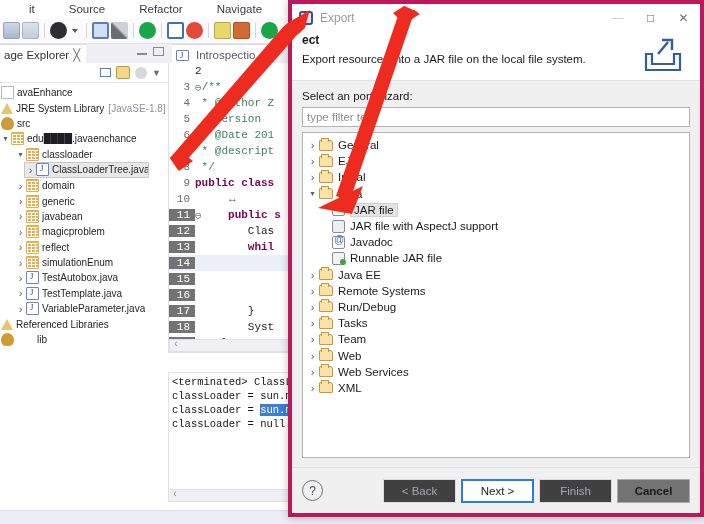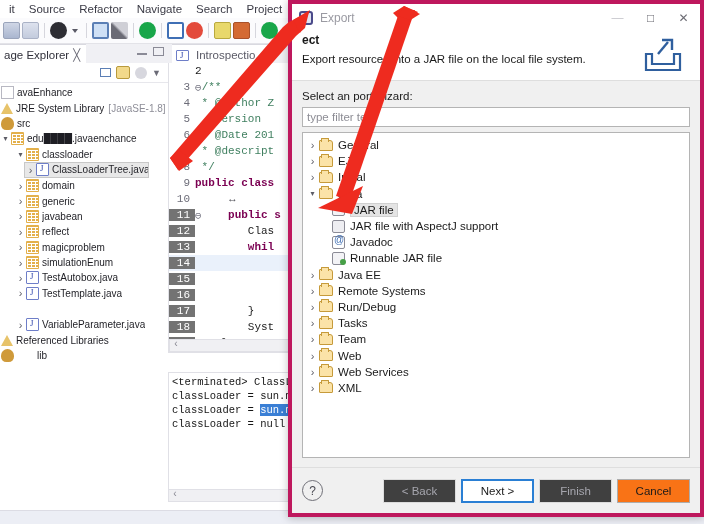--- a/index.html
+++ b/index.html
@@ -14,21 +14,21 @@
   #root { position: relative; width: 704px; height: 524px; background: #f3f4f6; }
 
   
   #ide { position: absolute; left: 0; top: 0; width: 704px; height: 524px; background: #ffffff; }
 
   .menubar {
     position: absolute; left: 0; top: 0; width: 704px; height: 18px;
     background: #ffffff; display: flex; align-items: center; padding-left: 2px;
     color: #3b3b46; font-size: 11.5px;
   }
-  .menubar .mi { padding: 0 7px; white-space: nowrap; }
+  .menubar .mi { padding: 0 7px; white-space: nowrap; margin-left: 20px; }
 
   .toolbar {
     position: absolute; left: 0; top: 18px; width: 704px; height: 26px;
     background: #fbfbfd; border-bottom: 1px solid #e3e3e8;
     display: flex; align-items: center; padding-left: 3px; gap: 2px;
   }
   .tb-ico { width: 17px; height: 17px; border-radius: 2px; display: inline-block; position: relative; }
   .tb-sep { width: 1px; height: 15px; background: #d6d6dd; margin: 0 3px; }
   .tb-caret { width: 0; height: 0; border-left: 3px solid transparent; border-right: 3px solid transparent; border-top: 4px solid #5a5a66; margin: 0 3px; }
 
@@ -141,21 +141,21 @@
   .wrow.selected .wlabel { background: #e4e4e4; border: 1px solid #d0d0d0; padding: 0 3px; }
   .indent2 { padding-left: 29px; }
 
   .dlg-footer { height: 46px; background: #f0f0f0; border-top: 1px solid #dedede; display: flex; align-items: center; padding: 0 10px; }
   .help-btn { width: 21px; height: 21px; border-radius: 50%; border: 1px solid #6f6f77; color: #4a4a52; display: flex; align-items: center; justify-content: center; font-size: 12px; background: #f0f0f0; }
   .btns { margin-left: auto; display: flex; gap: 5px; align-items: center; }
   .btn { height: 24px; min-width: 73px; padding: 0 8px; font-size: 11.5px; display: flex; align-items: center; justify-content: center;
          background: #e3e3e3; color: #1a1a1a; border: 1px solid #cfcfcf; }
   .btn.disabled { color: #a6a6ae; background: #404040; border-color: #dcdcdc; }
   .btn.default { background: #ffffff; border: 2px solid #2a7fd4; font-weight: normal; }
-  .btn.plain { background: #f97316; border: 1px solid #adadad; }
+  .btn.plain { background: #737373; border: 1px solid #adadad; font-weight: bold; }
 
   
   .arrow-svg { position: absolute; left: 0; top: 0; width: 704px; height: 524px; pointer-events: none; }
 </style>
 </head>
 <body>
 
 <div id="root">
 
   <div id="ide">
@@ -254,43 +254,43 @@
         <span class="tlabel">generic</span>
       </div>
       <div class="trow" style="padding-left:15px;">
         <span class="arrow closed"></span>
         <span class="tico ic-pkg"></span>
         <span class="tlabel">javabean</span>
       </div>
       <div class="trow" style="padding-left:15px;">
         <span class="arrow closed"></span>
         <span class="tico ic-pkg"></span>
+        <span class="tlabel">magicproblem</span>
+      </div>
+      <div class="trow" style="padding-left:15px;">
+        <span class="arrow closed"></span>
+        <span class="tico ic-pkg"></span>
         <span class="tlabel">reflect</span>
-      </div>
-      <div class="trow" style="padding-left:15px;">
-        <span class="arrow closed"></span>
-        <span class="tico ic-pkg"></span>
-        <span class="tlabel">magicproblem</span>
       </div>
       <div class="trow" style="padding-left:15px;">
         <span class="arrow closed"></span>
         <span class="tico ic-pkg"></span>
         <span class="tlabel">simulationEnum</span>
       </div>
       <div class="trow" style="padding-left:15px;">
         <span class="arrow closed"></span>
         <span class="tico ic-jfile"></span>
         <span class="tlabel">TestAutobox.java</span>
       </div>
       <div class="trow" style="padding-left:15px;">
         <span class="arrow closed"></span>
         <span class="tico ic-jfile"></span>
         <span class="tlabel">TestTemplate.java</span>
       </div>
-      <div class="trow" style="padding-left:15px;margin-top:16px;">
+      <div class="trow" style="padding-left:15px;">
         <span class="arrow closed"></span>
         <span class="tico ic-jfile"></span>
         <span class="tlabel">VariableParameter.java</span>
       </div>
       <div class="trow" style="padding-left:1px;">
         <span class="ic-warn"></span>
         <span class="tlabel" style="margin-left:3px;">Referenced Libraries</span>
       </div>
       <div class="trow" style="padding-left:1px;gap:20px;">
         <span class="tico ic-src"></span>

